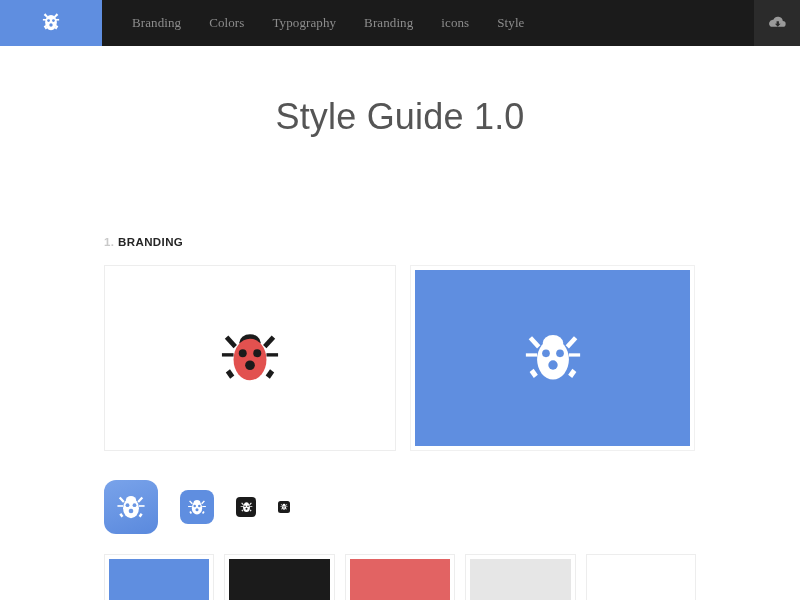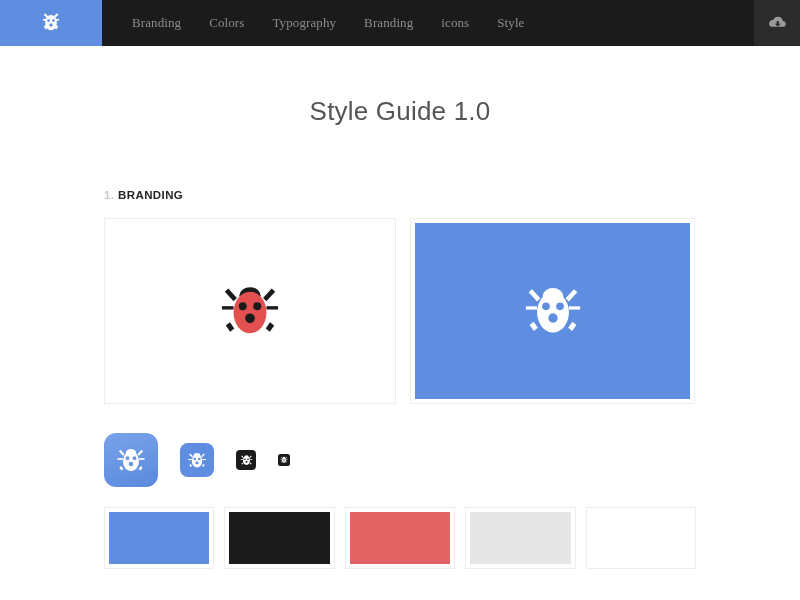--- a/index.html
+++ b/index.html
@@ -49,30 +49,30 @@
     display: flex;
     align-items: center;
     justify-content: center;
     cursor: pointer;
   }
 
   
   .page-title {
     text-align: center;
     margin-top: 50px;
-    font-size: 26px;
+    font-size: 36px;
     font-weight: 300;
     color: #555555;
     letter-spacing: .2px;
   }
 
   
   .content { padding: 0 104px; }
   .section-head {
-    margin-top: 62px;
+    margin-top: 98px;
     font-size: 11.5px;
     letter-spacing: .4px;
   }
   .section-num { color: #c9c9c9; font-weight: 700; }
   .section-name { color: #252525; font-weight: 700; }
 
   
   .brand-row {
     display: flex;
     gap: 14px;

